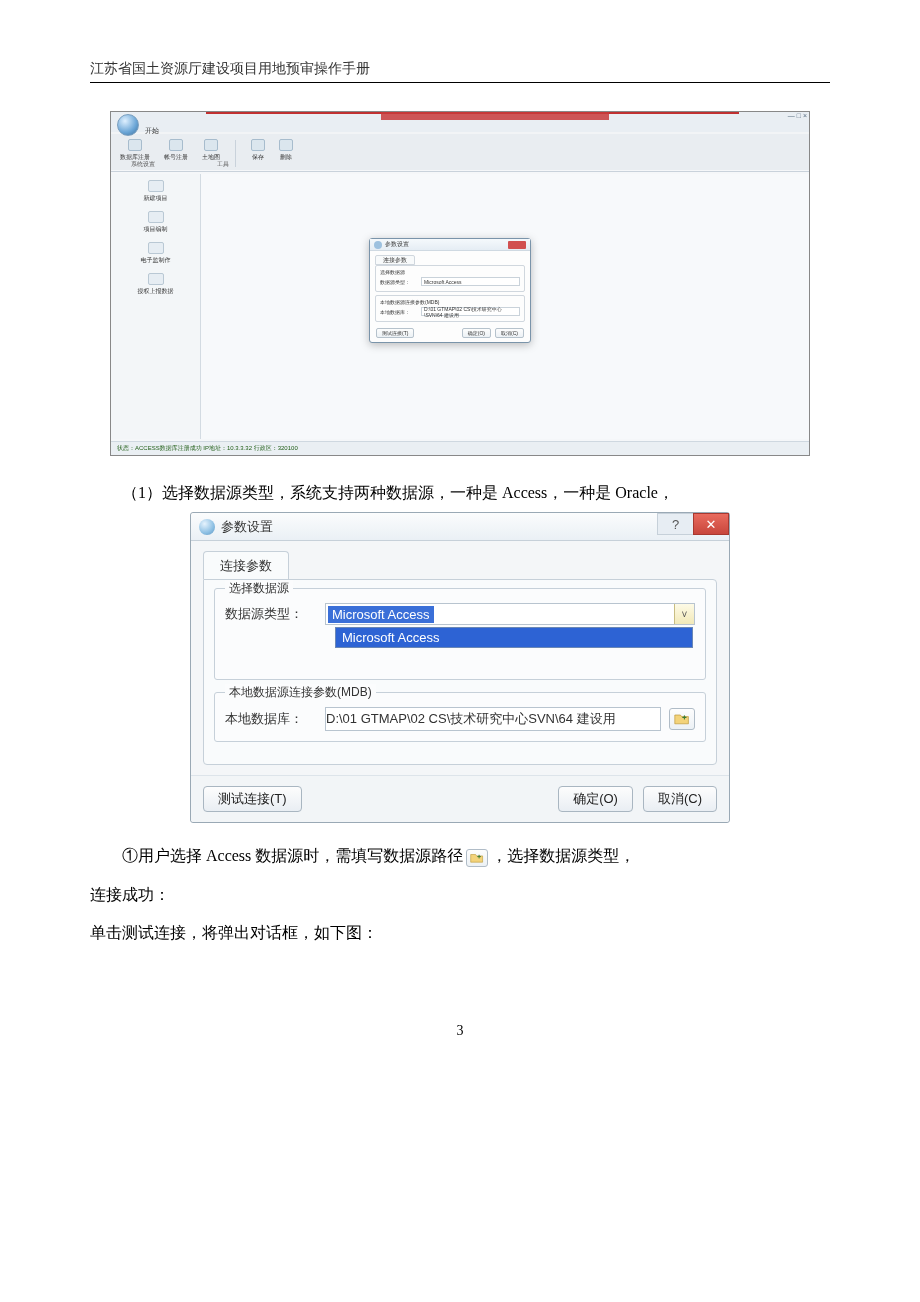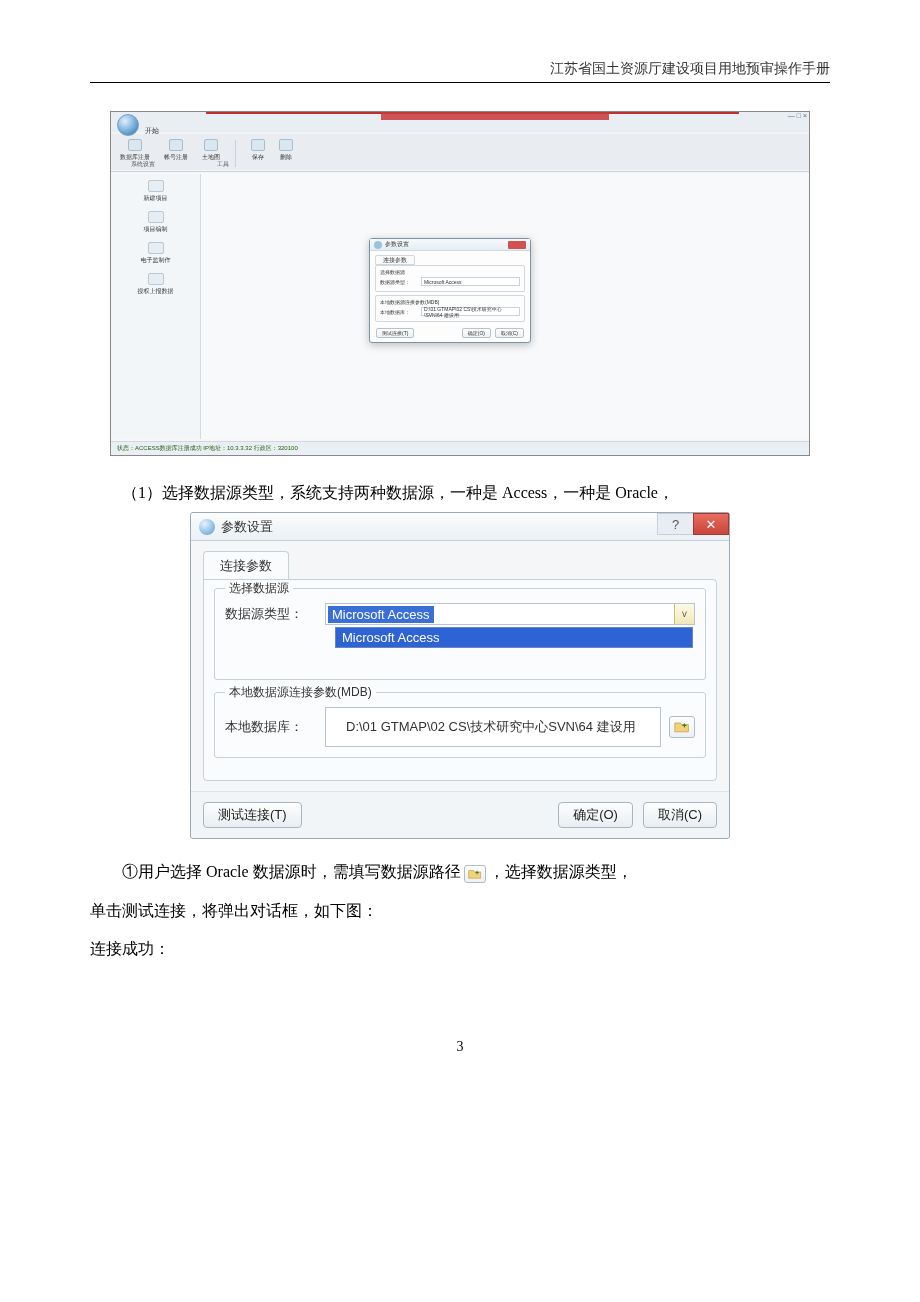--- a/index.html
+++ b/index.html
@@ -8,21 +8,21 @@
     background: #fff;
     width: 920px;
     margin: 0 auto;
     color: #000;
     font-size: 16px;
   }
   .page {
     padding: 60px 90px 40px 90px;
   }
   .header-line {
-    text-align: right;
+    text-align: left;
     font-size: 14px;
     color: #333;
     padding-bottom: 4px;
     border-bottom: 1px solid #000;
     margin-bottom: 28px;
   }
   .fig1 {
     width: 700px;
     height: 345px;
     margin: 0 auto 18px auto;
@@ -97,21 +97,21 @@
   .fig2 .grp2 .legend{position:absolute;top:-9px;left:10px;background:#fbfcfd;padding:0 4px;font-size:12px;color:#333;}
   .fig2 .row2{display:flex;align-items:center;gap:8px;}
   .fig2 .lbl2{width:92px;font-size:13px;}
   .fig2 .combo{flex:1;height:22px;border:1px solid #b8c4cf;background:#fff;position:relative;display:flex;align-items:center;}
   .fig2 .combo .seltxt{background:#3a6fd8;color:#fff;padding:1px 4px;font-size:13px;margin-left:2px;}
   .fig2 .combo .cbtn{position:absolute;right:0;top:0;bottom:0;width:20px;background:linear-gradient(#fdfae6,#f2e9b8);border-left:1px solid #c8bd82;display:flex;align-items:center;justify-content:center;font-size:10px;color:#555;}
   .fig2 .droplist{position:absolute;left:120px;right:12px;top:38px;border:1px solid #6a87b5;background:#fff;z-index:5;}
   .fig2 .droplist .opt{padding:2px 6px;font-size:13px;}
   .fig2 .droplist .opt.sel{background:#2d63d4;color:#fff;}
   .fig2 .pathrow{display:flex;align-items:center;gap:8px;}
-  .fig2 .pathinp{flex:1;height:40px;border:1px solid #b8c4cf;background:#fff;font-size:13px;padding:0 20px;display:flex;align-items:center;}
+  .fig2 .pathinp{flex:1;height:24px;border:1px solid #b8c4cf;background:#fff;font-size:13px;padding:0 0;display:flex;align-items:center;}
   .fig2 .browse{width:26px;height:22px;border:1px solid #b0bcc7;background:linear-gradient(#fdfdfd,#ecf1f5);border-radius:3px;display:flex;align-items:center;justify-content:center;}
   .fig2 .browse svg{width:16px;height:14px;}
   .fig2 .btns2{display:flex;justify-content:space-between;padding:10px 12px;border-top:1px solid #dde4ea;background:#f2f5f7;border-radius:0 0 3px 3px;}
   .fig2 .btn2{border:1px solid #a9b6c1;background:linear-gradient(#fdfdfd,#e9eef3);font-size:13px;padding:3px 14px;border-radius:4px;color:#222;}
   .fig2 .btns2 .rgrp{display:flex;gap:10px;}
   .inline-browse{display:inline-flex;vertical-align:middle;width:22px;height:18px;border:1px solid #b0bcc7;background:linear-gradient(#fdfdfd,#ecf1f5);border-radius:3px;align-items:center;justify-content:center;margin:0 3px;}
   .inline-browse svg{width:14px;height:12px;}
   .page-num{text-align:center;margin-top:70px;font-size:14px;}
 </style>
 </head>
@@ -251,24 +251,24 @@
     <div class="btns2">
       <div class="btn2">测试连接(T)</div>
       <div class="rgrp">
         <div class="btn2">确定(O)</div>
         <div class="btn2">取消(C)</div>
       </div>
     </div>
   </div>
 
   <p class="body-text indent1">
-    <span>①用户选择 Oracle 数据源时，需填写数据源路径</span><span class="inline-browse">
+    <span>①用户选择 Access 数据源时，需填写数据源路径</span><span class="inline-browse">
       <svg viewBox="0 0 20 16">
           <path d="M1 3 h7 l1.5 2 H18 v9 H1 z" fill="#f3d37a" stroke="#b8932f" stroke-width="0.8"></path>
           <path d="M11 6 L15 6 M13 4 L13 8" stroke="#3a7b33" stroke-width="1.4" stroke-linecap="round"></path>
         </svg>
     </span><span>，选择数据源类型，</span>
   </p>
+  <p class="body-text">连接成功：</p>
   <p class="body-text">单击测试连接，将弹出对话框，如下图：</p>
-  <p class="body-text">连接成功：</p>
 
   <div class="page-num">3</div>
 </div>
 
 </body></html>

